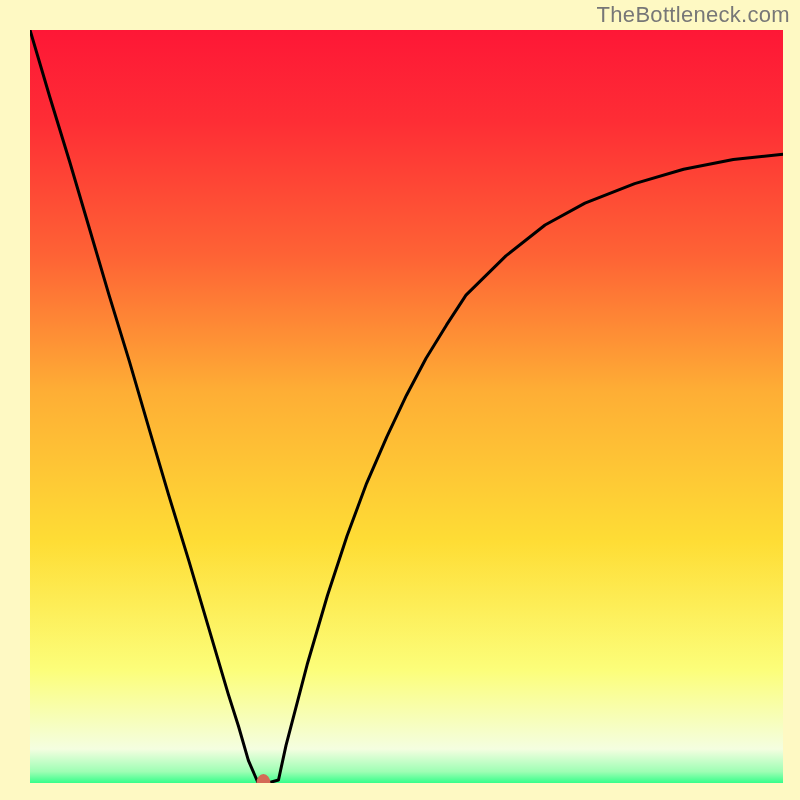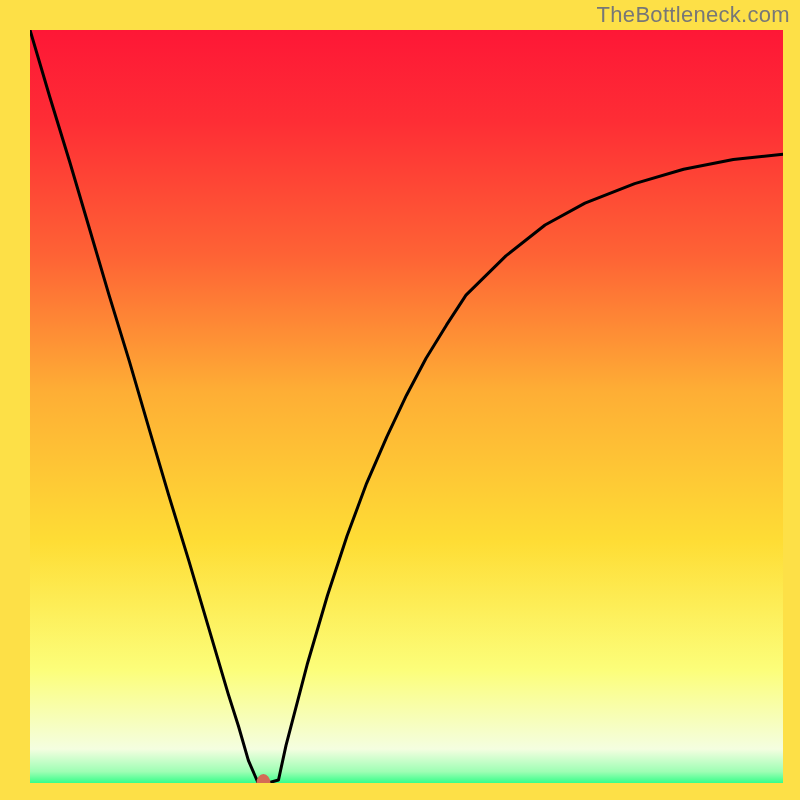--- a/index.html
+++ b/index.html
@@ -8,21 +8,21 @@
     width: 800px;
     height: 800px;
     background: #000000;
     font-family: Arial, Helvetica, sans-serif;
     overflow: hidden;
   }
   .frame {
     position: relative;
     width: 800px;
     height: 800px;
-    background: #fde047;
+    background: #fef9c3;
   }
   .watermark {
     position: absolute;
     top: 2px;
     right: 10px;
     color: #777777;
     font-size: 22px;
     font-weight: 500;
     letter-spacing: 0.3px;
     z-index: 5;

